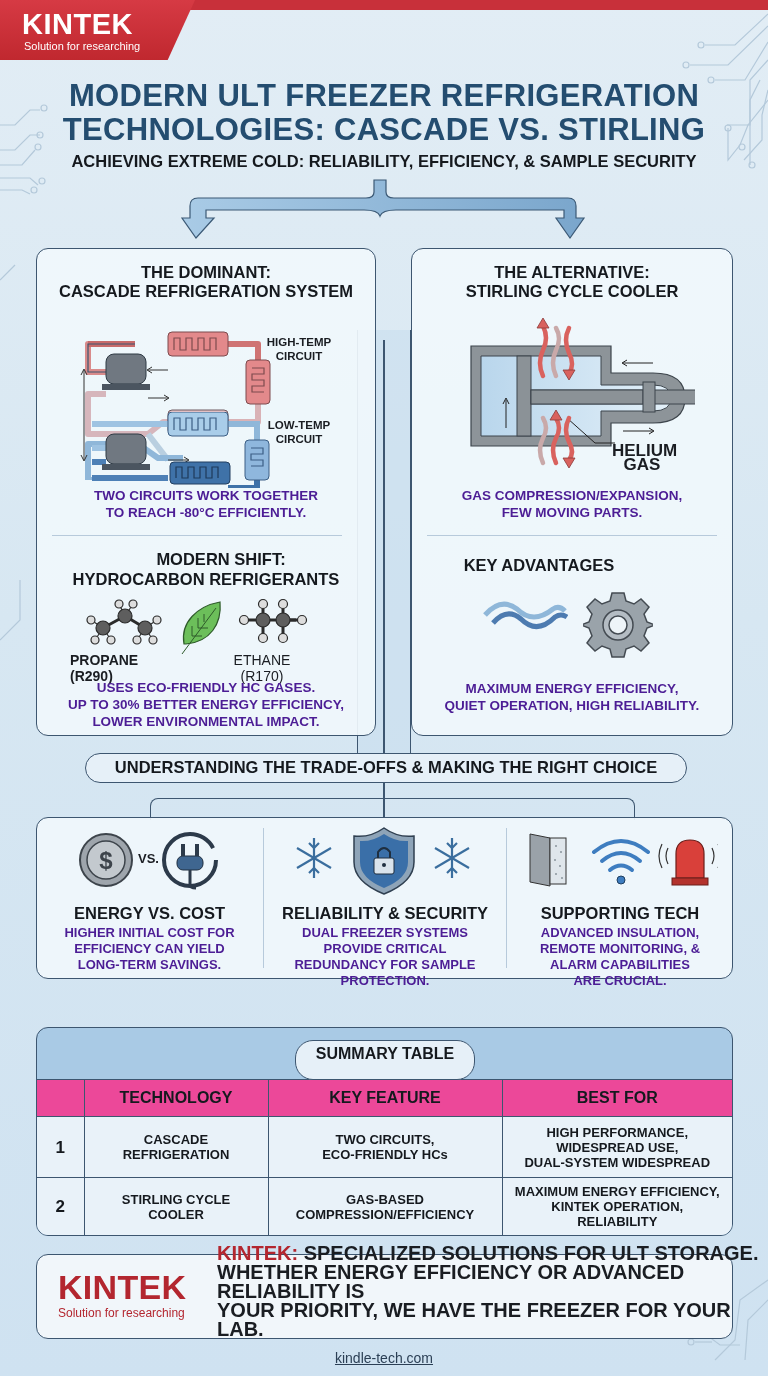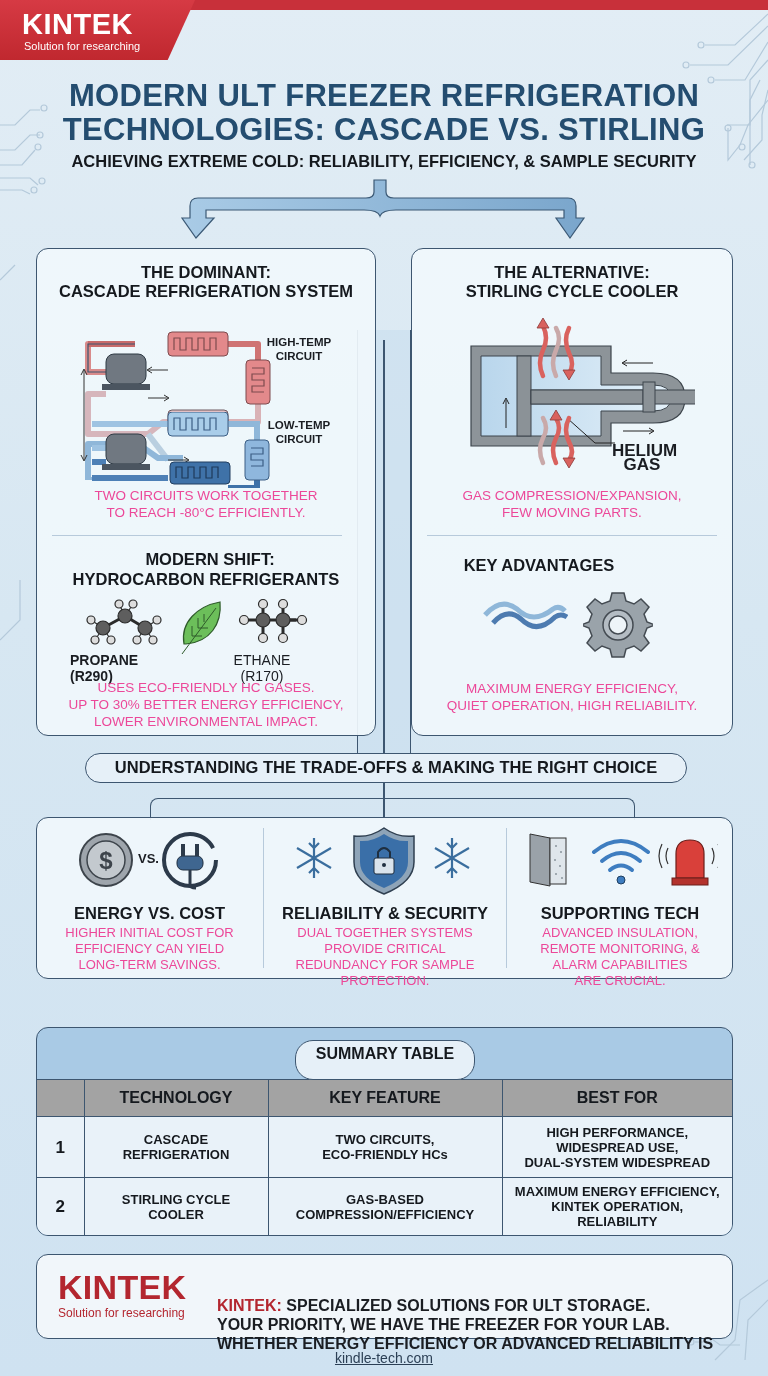--- a/index.html
+++ b/index.html
@@ -30,33 +30,33 @@
     font-weight: 700; font-size: 31px; letter-spacing: 0.3px;
   }
   .subtitle { left: 0; top: 152px; width: 768px; text-align: center; font-weight: 700; font-size: 16.5px; color: #15191e; }
 
   .card {
     background: rgba(240,247,252,0.92);
     border: 1.5px solid #3d5670;
     border-radius: 12px;
   }
   .card-title { text-align: center; font-weight: 700; font-size: 16.5px; line-height: 20px; color: #15191e; }
-  .caption { text-align: center; font-weight: 400; font-size: 13.5px; line-height: 17px; color: #ec4899; }
+  .caption { text-align: center; font-weight: 700; font-size: 13.5px; line-height: 17px; color: #4c1d95; }
   .divider { height: 1px; background: #b7cadb; }
 
   .pill {
     border: 1.5px solid #3d5670; border-radius: 18px; background: #e6f0f8;
     text-align: center; font-weight: 700; color: #15191e;
   }
 
   table.summary { border-collapse: collapse; width: 100%; }
   table.summary td, table.summary th {
     border: 1.5px solid #3d5670; text-align: center; font-weight: 700; color: #15191e;
   }
-  table.summary th { font-size: 16px; background: #a3a3a3; height: 37px; }
+  table.summary th { font-size: 16px; background: #ec4899; height: 37px; }
   table.summary td { font-size: 13px; line-height: 15px; background: #e9f2f9; }
   table.summary td.num { font-size: 17px; }
   .footer-link { left: 0; top: 1350px; width: 768px; text-align: center; font-size: 14px; color: #2b3f55; text-decoration: underline; }
 </style>
 </head>
 <body>
 
 <svg class="abs" style="left:0;top:0" width="768" height="1376">
   <g fill="none" stroke="#b4c9da" stroke-width="1.2">
     <path d="M768 14 L735 45 L705 45"></path>
@@ -174,21 +174,21 @@
 </div>
 <div class="abs" style="left:264px;top:418px;font-weight:700;font-size:11.5px;line-height:14px;text-align:center;width:70px">
   <div>LOW-TEMP</div>
   <div>CIRCUIT</div>
 </div>
 
 <div class="abs caption" style="left:36px;top:487px;width:340px">TWO CIRCUITS WORK TOGETHER</div>
 <div class="abs caption" style="left:36px;top:504px;width:340px">TO REACH -80°C EFFICIENTLY.</div>
 <div class="abs divider" style="left:52px;top:535px;width:290px"></div>
 
-<div class="abs card-title" style="left:40px;top:549px;width:340px">MODERN SHIFT:</div>
+<div class="abs card-title" style="left:51px;top:549px;width:340px">MODERN SHIFT:</div>
 <div class="abs card-title" style="left:36px;top:569px;width:340px">HYDROCARBON REFRIGERANTS</div>
 
 <svg class="abs" style="left:85px;top:598px" width="80" height="50">
   <g stroke="#2b2b2b" stroke-width="1.2">
     <line x1="18" y1="30" x2="40" y2="18" stroke-width="3"></line>
       <line x1="40" y1="18" x2="60" y2="30" stroke-width="3"></line>
     <line x1="18" y1="30" x2="6" y2="22"></line>
       <line x1="18" y1="30" x2="10" y2="42"></line>
       <line x1="18" y1="30" x2="26" y2="42"></line>
     <line x1="40" y1="18" x2="34" y2="6"></line>
@@ -369,21 +369,21 @@
 </svg>
 
 <div class="abs card-title" style="left:36px;top:903px;width:227px">ENERGY VS. COST</div>
 <div class="abs caption" style="left:36px;top:925px;width:227px;font-size:13px;line-height:16px">
   <div>HIGHER INITIAL COST FOR</div>
   <div>EFFICIENCY CAN YIELD</div>
   <div>LONG-TERM SAVINGS.</div>
 </div>
 <div class="abs card-title" style="left:264px;top:903px;width:242px">RELIABILITY &amp; SECURITY</div>
 <div class="abs caption" style="left:264px;top:925px;width:242px;font-size:13px;line-height:16px">
-  <div>DUAL TOGETHER SYSTEMS</div>
+  <div>DUAL FREEZER SYSTEMS</div>
   <div>PROVIDE CRITICAL</div>
   <div>REDUNDANCY FOR SAMPLE</div>
   <div>PROTECTION.</div>
 </div>
 <div class="abs card-title" style="left:507px;top:903px;width:226px">SUPPORTING TECH</div>
 <div class="abs caption" style="left:507px;top:925px;width:226px;font-size:13px;line-height:16px">
   <div>ADVANCED INSULATION,</div>
   <div>REMOTE MONITORING, &amp;</div>
   <div>ALARM CAPABILITIES</div>
   <div>ARE CRUCIAL.</div>
@@ -433,18 +433,18 @@
             <div>RELIABILITY</div>
           </td>
     </tr>
   </tbody>
     </table>
 </div>
 
 <div class="abs" style="left:36px;top:1254px;width:697px;height:85px;border:1.5px solid #3d5670;border-radius:12px;background:#f1f6fa"></div>
 <div class="abs" style="left:58px;top:1268px;color:#b3262f;font-weight:700;font-size:34px;letter-spacing:0.3px">KINTEK</div>
 <div class="abs" style="left:58px;top:1306px;color:#b3262f;font-size:12px">Solution for researching</div>
-<div class="abs bold" style="left:217px;top:1296px;font-size:16px;line-height:19px;color:#1a1d22">
+<div class="abs bold" style="left:217px;top:1244px;font-size:20px;line-height:19px;color:#1a1d22">
   <div><span style="color:#b3262f">KINTEK:</span><span> SPECIALIZED SOLUTIONS FOR ULT STORAGE.</span></div>
+  <div>WHETHER ENERGY EFFICIENCY OR ADVANCED RELIABILITY IS</div>
   <div>YOUR PRIORITY, WE HAVE THE FREEZER FOR YOUR LAB.</div>
-  <div>WHETHER ENERGY EFFICIENCY OR ADVANCED RELIABILITY IS</div>
 </div>
 <div class="abs footer-link">kindle-tech.com</div>
 
 </body></html>

